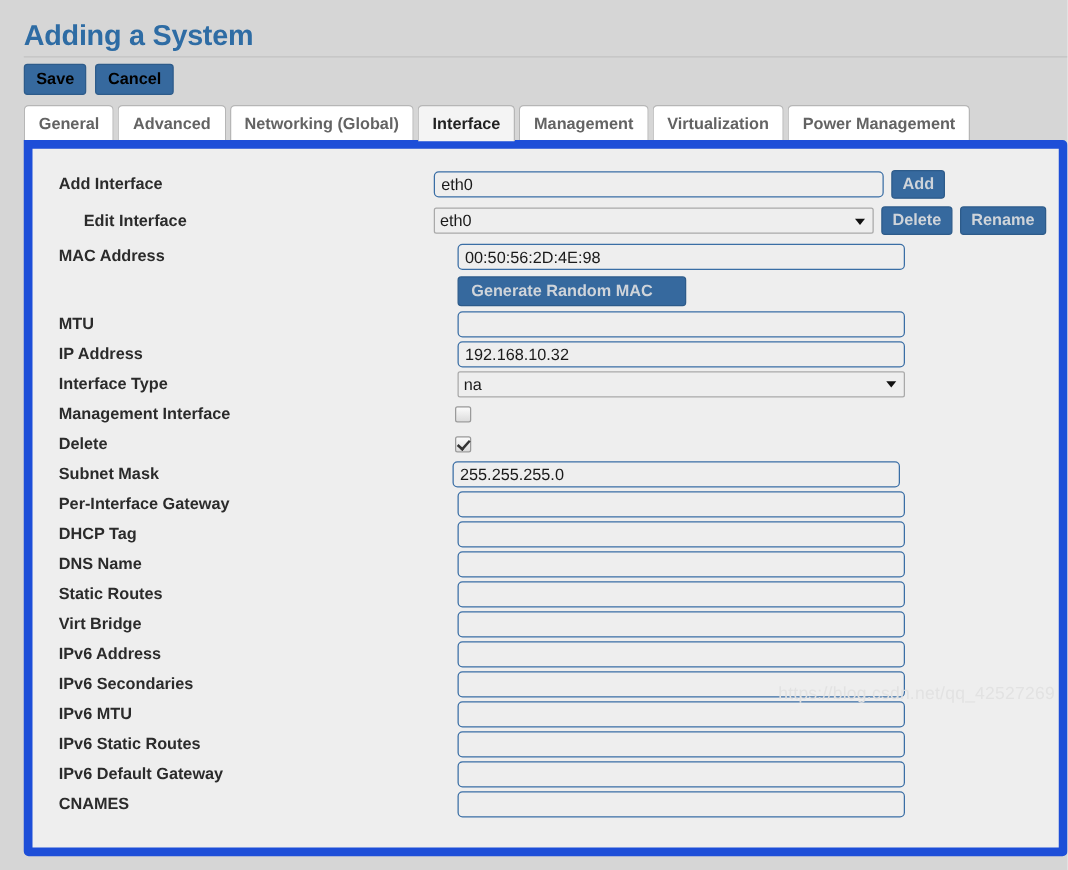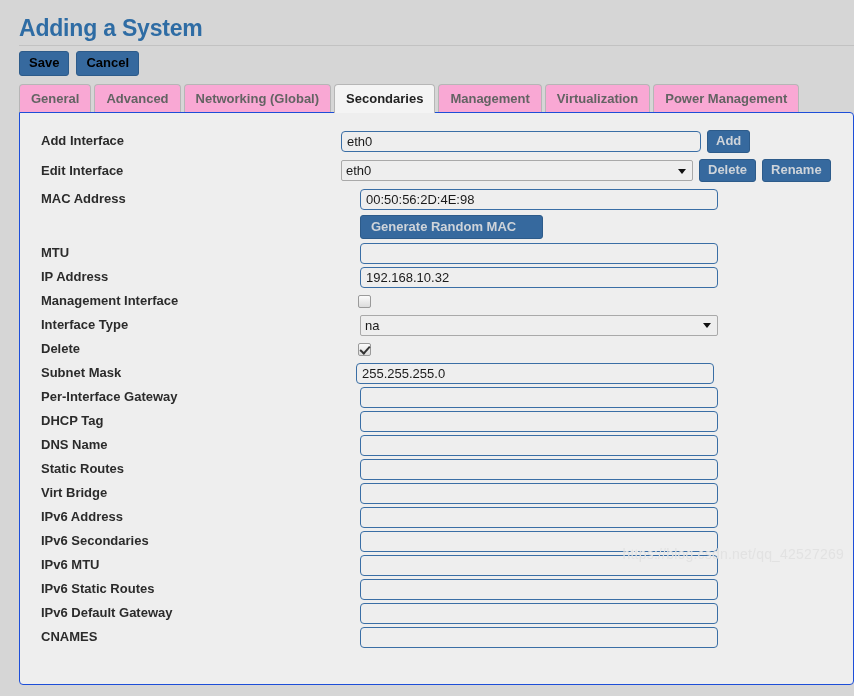--- a/index.html
+++ b/index.html
@@ -72,21 +72,21 @@
   .tabs {
     position: absolute;
     left: 19px;
     top: 84px;
     display: flex;
     align-items: flex-end;
     gap: 3px;
     z-index: 3;
   }
   .tab {
-    background: #f9a8d4;
+    background: #ffffff;
     border: 1px solid #b6b6b6;
     border-bottom: none;
     border-radius: 4px 4px 0 0;
     color: #636363;
     font-size: 13px;
     font-weight: bold;
     padding: 6px 11px 6px 11px;
     line-height: 15px;
     cursor: pointer;
     white-space: nowrap;
@@ -103,21 +103,21 @@
   }
 
   
   .panel {
     position: absolute;
     left: 19px;
     top: 112px;
     width: 835px;
     height: 573px;
     background: #eeeeee;
-    border: 1px solid #1d4ed8;
+    border: 7px solid #1d4ed8;
     border-radius: 0 4px 4px 4px;
     box-sizing: border-box;
     overflow: hidden;
   }
 
   .form {
     position: relative;
     width: 100%;
     padding-top: 14px;
     box-sizing: border-box;
@@ -271,39 +271,39 @@
 
   <div class="toolbar">
     <button class="btn">Save</button>
     <button class="btn">Cancel</button>
   </div>
 
   <div class="tabs">
     <div class="tab">General</div>
     <div class="tab">Advanced</div>
     <div class="tab">Networking (Global)</div>
-    <div class="tab active">Secondaries</div>
+    <div class="tab active">Interface</div>
     <div class="tab">Management</div>
     <div class="tab">Virtualization</div>
     <div class="tab">Power Management</div>
   </div>
 
   <div class="panel">
     <div class="form">
 
       <div class="row" style="height:28px;">
         <div class="label" style="line-height:28px;">Add Interface</div>
         <div class="control" style="height:28px;">
           <input class="text wide-top" type="text" value="eth0" style="">
           <button class="btn-inline">Add</button>
         </div>
       </div>
 
       <div class="row" style="height:31px;">
-        <div class="label" style="line-height:31px;">Edit Interface</div>
+        <div class="label" style="line-height:31px;margin-left:20px;">Edit Interface</div>
         <div class="control" style="height:31px;">
           <span class="select-wrap w-top">
             <select class="dropdown">
               <option>eth0</option>
             </select>
             <span class="select-arrow"></span>
           </span>
           <button class="btn-inline">Delete</button>
           <button class="btn-inline">Rename</button>
         </div>
@@ -330,39 +330,39 @@
       </div>
 
       <div class="row">
         <div class="label">IP Address</div>
         <div class="control" style="left:340px;align-items:center;">
           <input class="text wide" type="text" value="192.168.10.32" style="">
         </div>
       </div>
 
       <div class="row">
-        <div class="label">Management Interface</div>
-        <div class="control" style="left:338px;">
-          <span class="cb"></span>
-        </div>
-      </div>
-
-      <div class="row">
         <div class="label">Interface Type</div>
         <div class="control" style="left:340px;">
           <span class="select-wrap w-mid">
             <select class="dropdown">
               <option>na</option>
             </select>
             <span class="select-arrow"></span>
           </span>
         </div>
       </div>
 
       <div class="row">
+        <div class="label">Management Interface</div>
+        <div class="control" style="left:338px;">
+          <span class="cb"></span>
+        </div>
+      </div>
+
+      <div class="row">
         <div class="label">Delete</div>
         <div class="control" style="left:338px;">
           <span class="cb checked"></span>
         </div>
       </div>
 
       <div class="row">
         <div class="label">Subnet Mask</div>
         <div class="control" style="left:336px;">
           <input class="text wide" type="text" value="255.255.255.0" style="">

